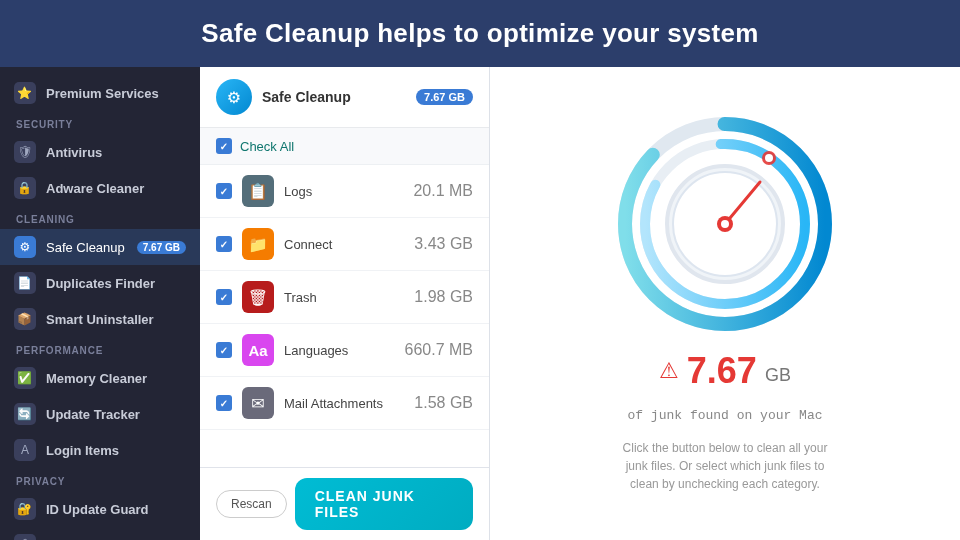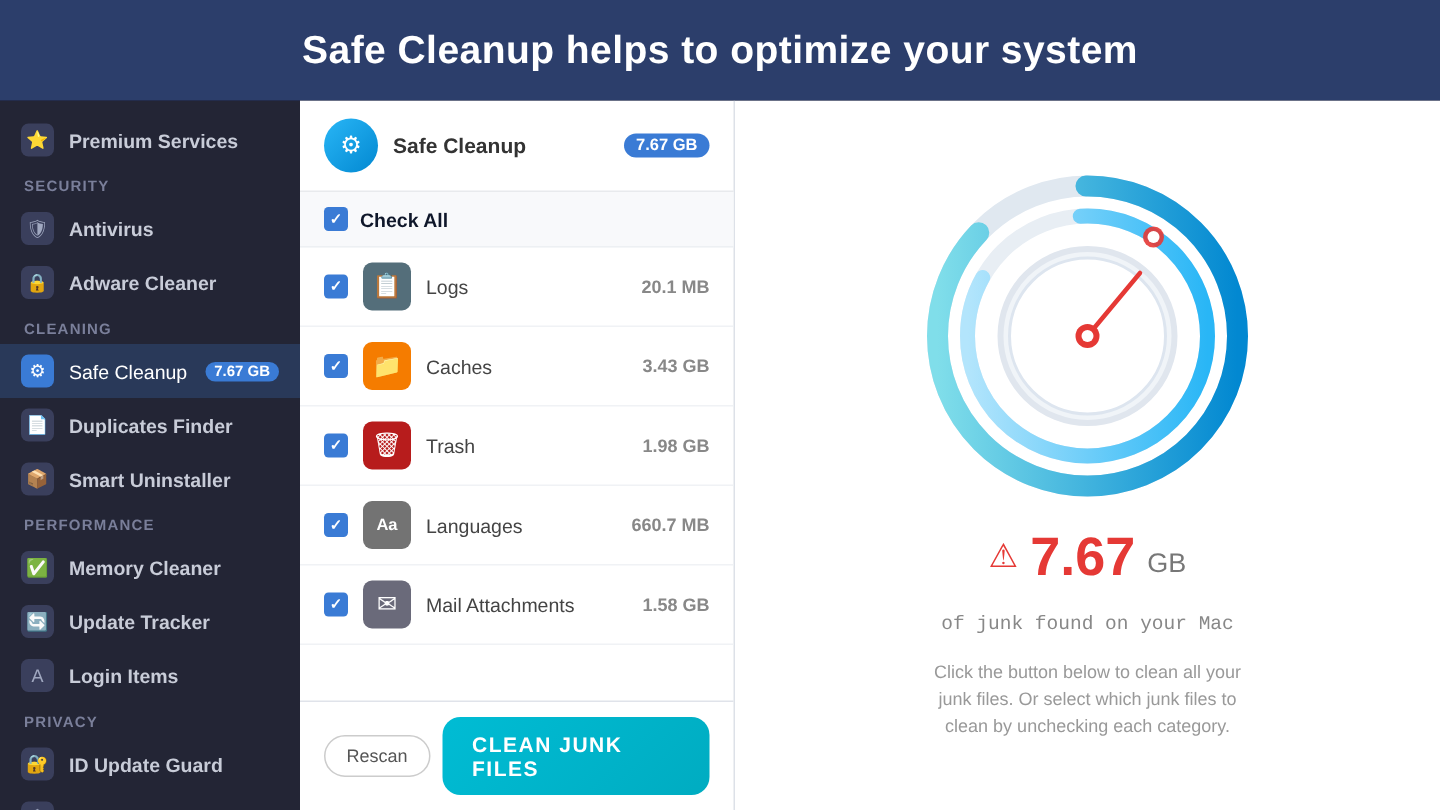--- a/index.html
+++ b/index.html
@@ -164,22 +164,22 @@
     .check-all-row {
       display: flex;
       align-items: center;
       padding: 10px 16px;
       gap: 8px;
       border-bottom: 1px solid #edf0f3;
       background: #f8f9fb;
     }
     .check-all-row label {
       font-size: 13px;
-      font-weight: 700;
-      color: #0f172a;
+      font-weight: 400;
+      color: #0f766e;
     }
 
     
     .file-list {
       flex: 1;
       overflow-y: auto;
     }
 
     .file-item {
       display: flex;
@@ -199,23 +199,23 @@
       font-size: 16px;
       flex-shrink: 0;
     }
 
     .file-item-name {
       flex: 1;
       font-size: 13px;
       color: #444;
     }
     .file-item-size {
-      font-size: 12px;
+      font-size: 16px;
       color: #888;
-      font-weight: 700;
+      font-weight: 400;
     }
 
     
     .custom-checkbox {
       width: 16px;
       height: 16px;
       border-radius: 3px;
       background: #3a7bd5;
       display: flex;
       align-items: center;
@@ -407,32 +407,32 @@
       <div class="file-list" id="file-list-container">
       <div class="file-item">
     <div class="custom-checkbox"></div>
     <div class="file-icon-box" style="background:#546e7a;color:white;font-size:16px;font-weight:normal">📋</div>
     <span class="file-item-name">Logs</span>
     <span class="file-item-size">20.1 MB</span>
   </div>
           <div class="file-item">
     <div class="custom-checkbox"></div>
     <div class="file-icon-box" style="background:#f57c00;color:white;font-size:16px;font-weight:normal">📁</div>
-    <span class="file-item-name">Caches</span>
+    <span class="file-item-name">Connect</span>
     <span class="file-item-size">3.43 GB</span>
   </div>
           <div class="file-item">
     <div class="custom-checkbox"></div>
     <div class="file-icon-box" style="background:#b71c1c;color:white;font-size:16px;font-weight:normal">🗑</div>
     <span class="file-item-name">Trash</span>
     <span class="file-item-size">1.98 GB</span>
   </div>
           <div class="file-item">
     <div class="custom-checkbox"></div>
-    <div class="file-icon-box" style="background:#737373;color:white;font-size:11px;font-weight:bold">Aa</div>
+    <div class="file-icon-box" style="background:#d946ef;color:white;font-size:15px;font-weight:bold">Aa</div>
     <span class="file-item-name">Languages</span>
     <span class="file-item-size">660.7 MB</span>
   </div>
           <div class="file-item">
     <div class="custom-checkbox"></div>
     <div class="file-icon-box" style="background:#6a6a7a;color:white;font-size:16px;font-weight:normal">✉</div>
     <span class="file-item-name">Mail Attachments</span>
     <span class="file-item-size">1.58 GB</span>
   </div>
         </div>

